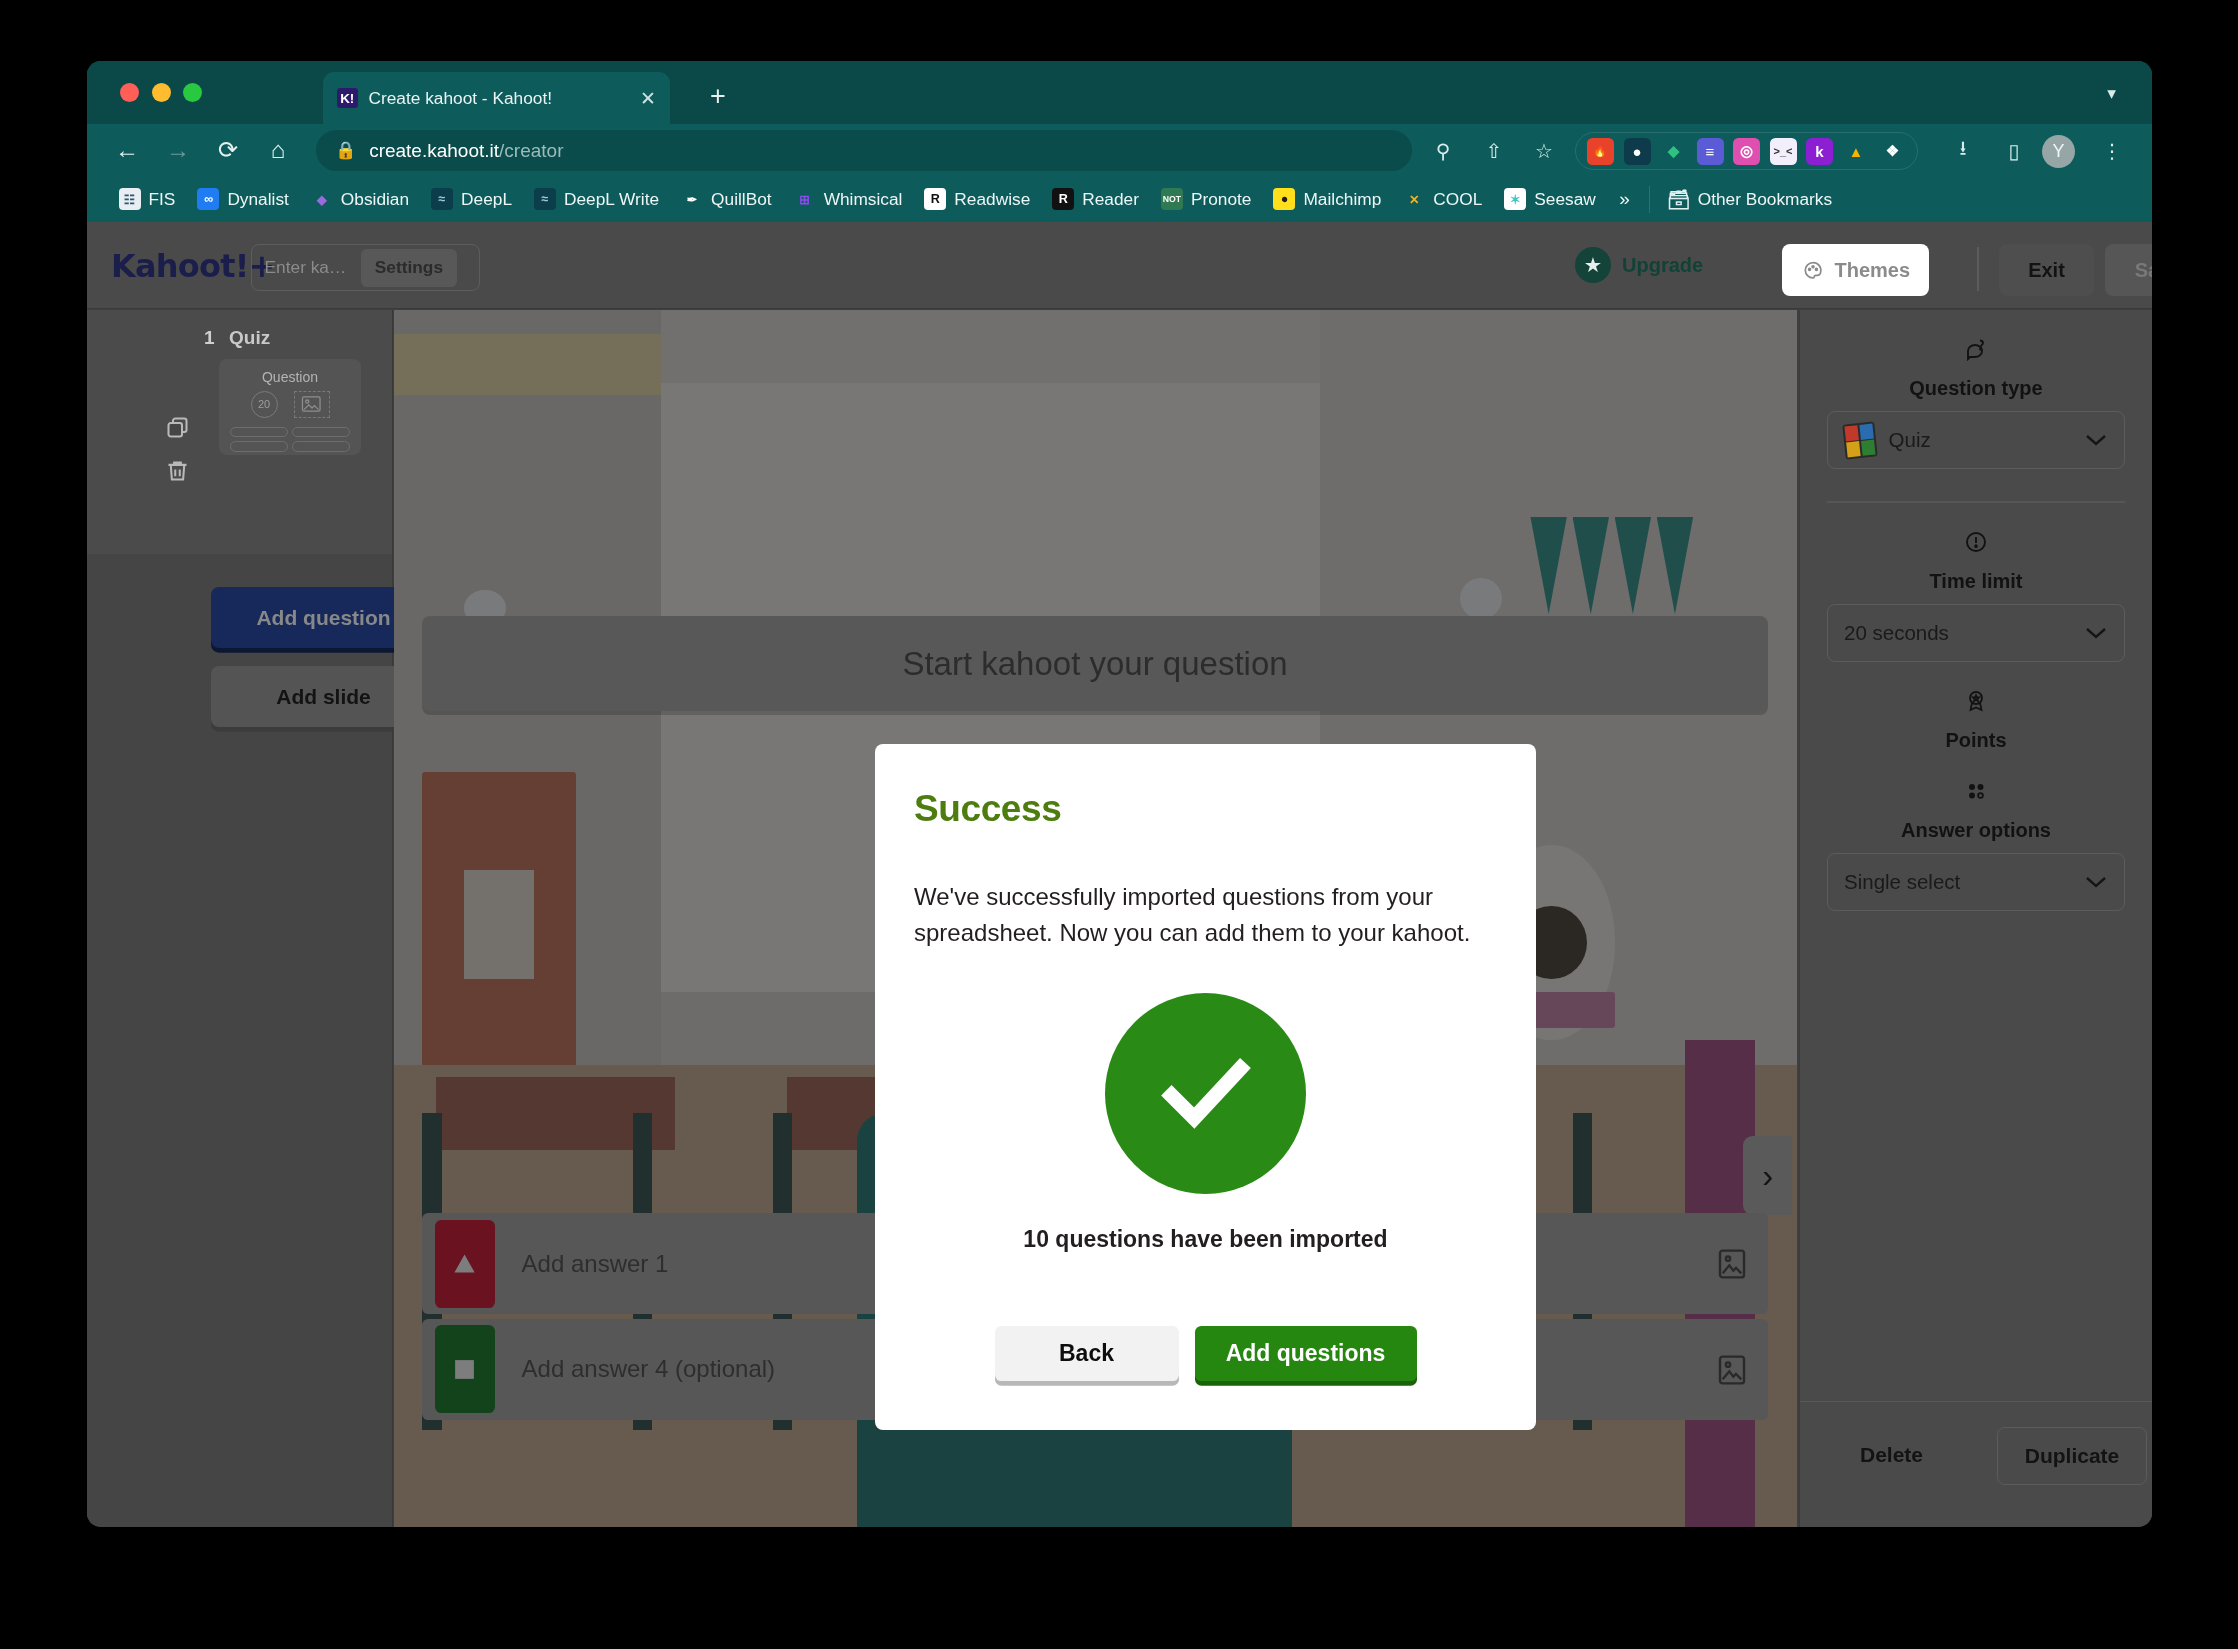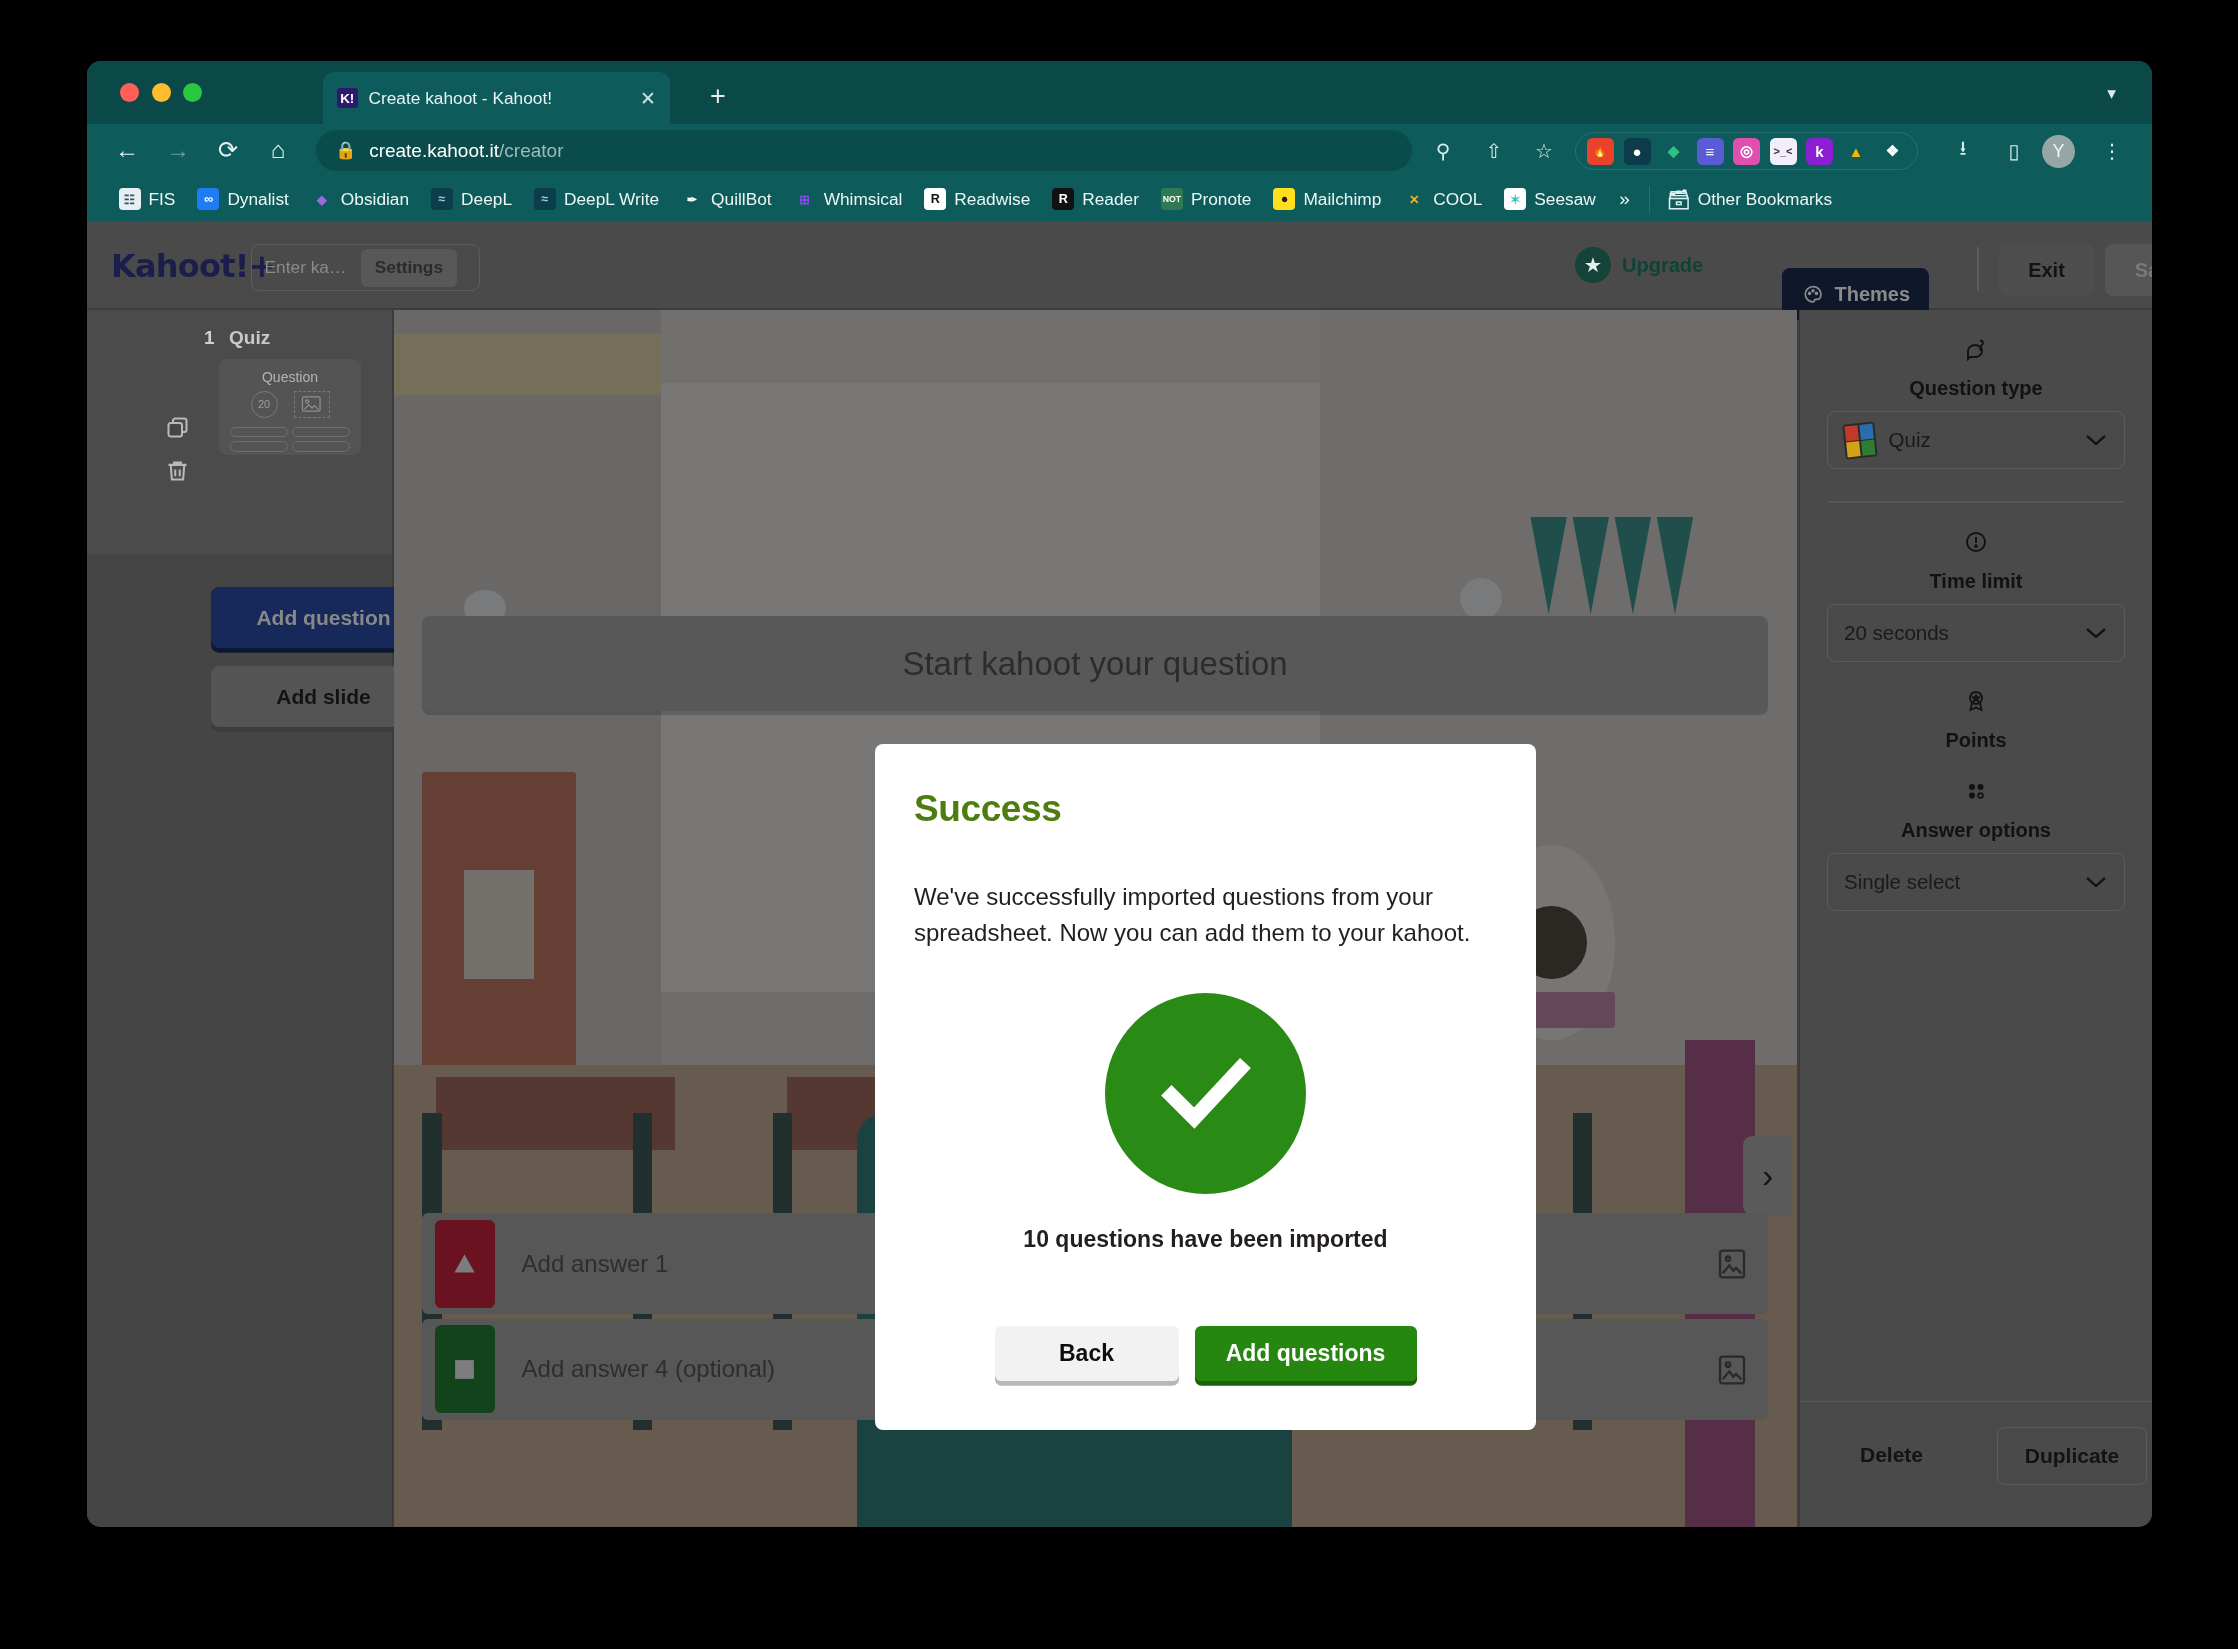--- a/index.html
+++ b/index.html
@@ -148,23 +148,23 @@
   }
   #upgrade-star {
     width:36px; height:36px; border-radius:50%;
     background:#14433a; color:#e8f0ee; font-size:20.5px;
     display:flex; align-items:center; justify-content:center;
   }
   #upgrade-label { font-size:20px; font-weight:bold; color:#124236; }
   #themes-btn {
     position:absolute; left:1695px; top:22px;
     height:52px; padding:0 19px;
-    background:#0f172a; border-radius:8px;
+    background:#ffffff; border-radius:8px;
     display:flex; align-items:center; gap:9.5px;
-    color:#8b8b8b; font-size:20px; font-weight:bold; cursor:pointer;margin-top:24px;
+    color:#8b8b8b; font-size:20px; font-weight:bold; cursor:pointer;
   }
   #bar-sep { position:absolute; left:1890px; top:25px; width:1.6px; height:44px; background:#5c5c5c; }
   #exit-btn {
     position:absolute; left:1912px; top:22px;
     width:95px; height:52px; background:#4e4e4e; border-radius:8px;
     display:flex; align-items:center; justify-content:center;
     color:#131313; font-size:20px; font-weight:bold; cursor:pointer;
   }
   #save-btn {
     position:absolute; left:2018px; top:22px;

